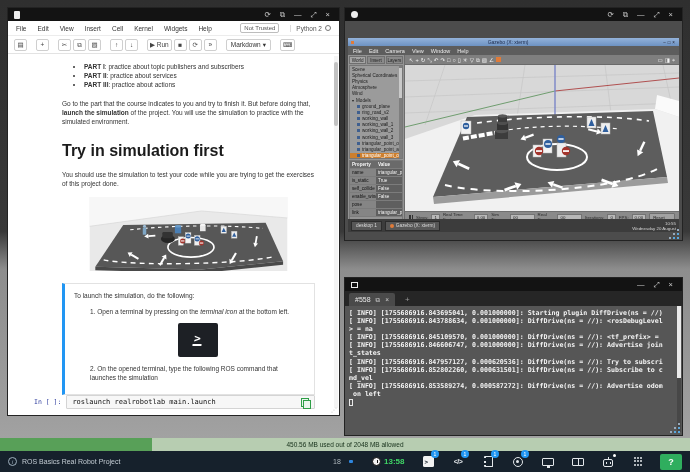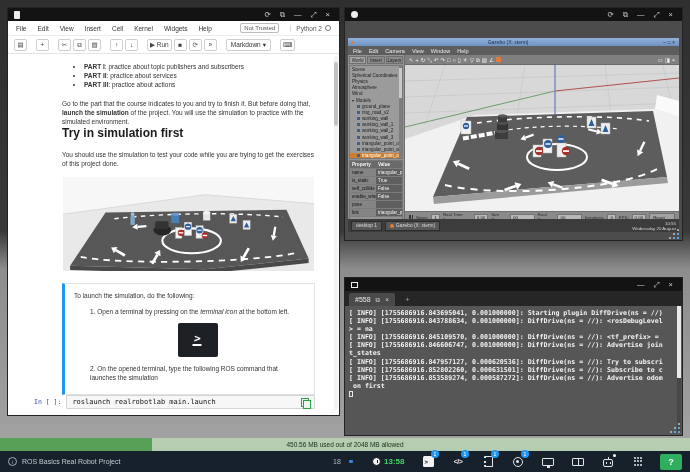--- a/index.html
+++ b/index.html
@@ -23,21 +23,21 @@
   .nb-toolbar{height:18px;display:flex;align-items:center;gap:2px;padding:0 6px;border-bottom:1px solid #e3e3e3;}
   .tbtn{min-width:13px;height:12px;border:1px solid #cfcfcf;border-radius:2px;background:#fff;color:#444;font-size:6.5px;line-height:10px;text-align:center;padding:0 2px;}
   .tgap{width:5px;}
   .tsel{display:flex;align-items:center;gap:2px;border:1px solid #cfcfcf;border-radius:2px;height:12px;padding:0 4px;font-size:6.5px;color:#333;}
   .nb-content{position:relative;height:361px;display:flex;flex-direction:column;padding:2px 24px 6px 54px;overflow:hidden;}
   .nb-scroll{position:absolute;right:1px;top:2px;width:4px;height:352px;background:#f4f4f4;}
   .nb-thumb{position:absolute;top:6px;left:0;width:4px;height:64px;background:#c2c2c2;border-radius:2px;}
   .nb-bullets{margin-top:6px;font-size:6.5px;color:#333;line-height:9px;}
   .nb-bullets li{margin-left:22px;list-style:disc;}
   .nb-p{margin-top:10px;font-size:6.5px;color:#333;line-height:9px;}
-  .nb-h2{font-size:12px;font-weight:bold;color:#1b1b1b;}
+  .nb-h2{margin-top:16px;font-size:16px;font-weight:bold;color:#1b1b1b;}
   .nb-img{margin-top:9px;width:100%;height:106px;display:block;}
   .nb-quote{margin-top:12px;border:1px solid #e2e2e2;border-left:3px solid #2196f3;padding:7px 9px 8px 9px;font-size:6.5px;color:#333;line-height:9px;}
   .nb-quote ol{margin-top:7px;margin-left:16px;}
   .nb-step{margin-bottom:4px;}
   .term-badge{width:40px;height:34px;background:#1d2025;border-radius:2px;margin:7px auto;display:flex;align-items:center;justify-content:center;}
   .term-badge .g{color:#fff;font-family:"DejaVu Sans Mono",monospace;font-size:11px;font-weight:bold;border-bottom:2px solid #fff;padding:0 1px 1px 1px;transform:skewX(-6deg);}
   .nb-cell{margin-top:auto;display:flex;align-items:center;gap:5px;margin-left:-28px;}
   .nb-prompt{color:#303f9f;font-family:"DejaVu Sans Mono",monospace;font-size:6.5px;white-space:pre;}
   .nb-code{flex:1;background:#f7f7f7;border:1px solid #d4d4d4;border-radius:1px;height:14px;display:flex;align-items:center;padding:0 5px;font-family:"DejaVu Sans Mono",monospace;font-size:7px;color:#111;position:relative;}
   .copy-ic{position:absolute;right:4px;top:2px;width:9px;height:9px;}
@@ -589,22 +589,23 @@
   </div>
   <div class="term-body">
     <div class="ln">[ INFO] [1755686916.843695041, 0.001000000]: Starting plugin DiffDrive(ns = //)</div>
     <div class="ln">[ INFO] [1755686916.843788634, 0.001000000]: DiffDrive(ns = //): &lt;rosDebugLevel</div>
     <div class="ln">&gt; = na</div>
     <div class="ln">[ INFO] [1755686916.845109570, 0.001000000]: DiffDrive(ns = //): &lt;tf_prefix&gt; =</div>
     <div class="ln">[ INFO] [1755686916.846606747, 0.001000000]: DiffDrive(ns = //): Advertise join</div>
     <div class="ln">t_states</div>
     <div class="ln">[ INFO] [1755686916.847957127, 0.000620536]: DiffDrive(ns = //): Try to subscri</div>
     <div class="ln">[ INFO] [1755686916.852802260, 0.000631501]: DiffDrive(ns = //): Subscribe to c</div>
+    <div class="ln">md_vel</div>
     <div class="ln">[ INFO] [1755686916.853589274, 0.000587272]: DiffDrive(ns = //): Advertise odom</div>
-    <div class="ln"> on first</div>
+    <div class="ln"> on left</div>
     <div class="cursor"></div>
     <div class="term-scroll">
         <div class="term-thumb"></div>
       </div>
   </div>
   <div class="rsz" style="right:2px;bottom:2px;">
       <i></i>
       <i></i>
       <i></i>
       <i></i>

